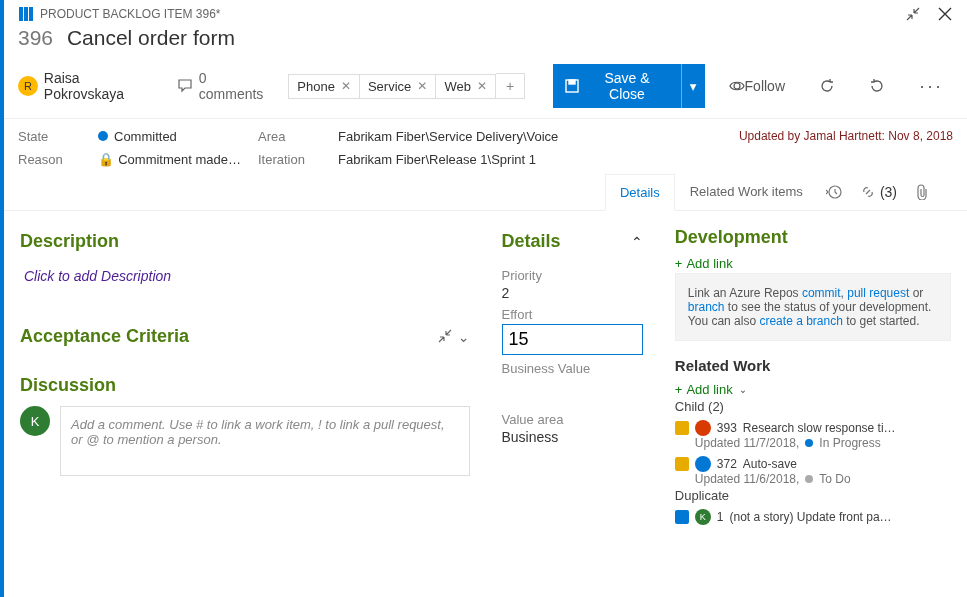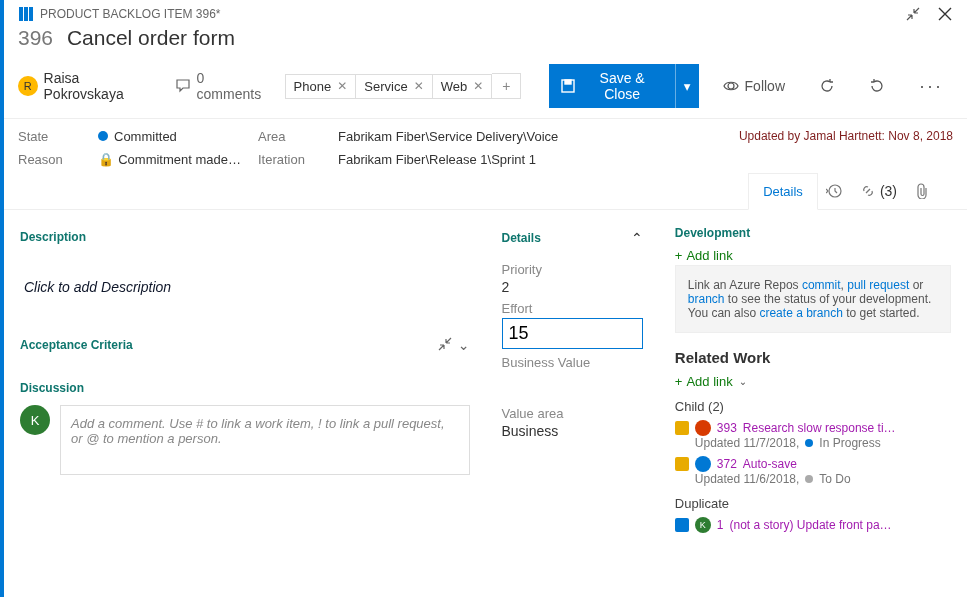--- a/index.html
+++ b/index.html
@@ -16,56 +16,56 @@
   .avatar { width:20px; height:20px; border-radius:50%; background:#ffb900; display:flex; align-items:center; justify-content:center; font-size:11px; color:#333;}
   .comments { display:flex; align-items:center; gap:6px; color:#666; font-size:14px;}
   .chips { display:flex; align-items:center; gap:0;}
   .chip { display:flex; align-items:center; gap:6px; padding:4px 8px; border:1px solid #ddd; font-size:13px; background:#fff;}
   .chip + .chip { border-left:none;}
   .chip-x { color:#888; font-size:12px;}
   .chip-add { border:1px solid #ddd; border-left:none; padding:4px 10px; color:#888;}
   .save-split { display:flex; align-items:stretch;}
   .save-btn { background:#0078d4; color:#fff; border:none; padding:6px 12px; font-size:14px; display:flex; align-items:center; gap:6px;}
   .save-drop { background:#0078d4; border:none; border-left:1px solid rgba(255,255,255,0.4); color:#fff; padding:6px 8px;}
-  .toolbar-btn { padding:6px 10px; background:transparent; border:none; display:flex; gap:6px; align-items:center; color:#555; font-size:14px;}
+  .toolbar-btn { padding:6px 10px; background:transparent; border:none; display:flex; align-items:center; color:#555; font-size:14px;}
   .info-row { display:flex; justify-content:space-between; padding:10px 14px 6px; font-size:13px; }
   .info-grid { display:grid; grid-template-columns: 80px 160px 80px 300px; row-gap:8px; align-items:center;}
   .info-label { color:#777; font-size:13px;}
   .info-val { color:#333; }
   .dot-blue { display:inline-block; width:10px;height:10px;border-radius:50%; background:#0078d4; margin-right:6px;}
   .lock { color:#999; margin-right:4px;}
   .updated { color:#7f1d1d; font-size:12px;}
   .tabs-row { display:flex; align-items:center; justify-content:flex-end; border-bottom:1px solid #eee; padding-right:30px; }
   .tab { padding:10px 14px; font-size:13px; color:#666; border:1px solid transparent;}
   .tab.active { color:#0078d4; border:1px solid #eee; border-bottom:1px solid #fff; margin-bottom:-1px; background:#fff;}
   .tab-icons { display:flex; align-items:center; gap:18px; padding:0 8px;}
   .tab-link-cnt { display:flex; gap:4px; align-items:center;}
   .body-row { display:flex; flex:1; overflow:hidden;}
   .col { padding:16px; }
   .col-left { width:50%; border-right:0; }
   .col-mid  { width:18%; }
   .col-right{ width:32%; }
   .sec-head { display:flex; justify-content:space-between; align-items:center; padding:4px 0 10px;}
-  .sec-title { font-weight:600; font-size:12px; color:#0f766e;}
-  .placeholder { color:#0f172a; font-style:italic; padding:6px 4px 24px;margin-top:19px;}
+  .sec-title { font-weight:600; font-size:18px; color:#4d7c0f;}
+  .placeholder { color:#4c1d95; font-style:italic; padding:6px 4px 24px;}
   .sec { margin-bottom:14px; }
   .expand-ic { color:#666; display:flex; gap:6px;}
   .discussion-box { display:flex; gap:10px; }
   .disc-avatar { width:30px; height:30px; border-radius:50%; background:#2e7d32; color:#fff; display:flex; align-items:center; justify-content:center; font-size:13px;}
   .disc-input { flex:1; border:1px solid #ddd; padding:10px; min-height:70px; color:#888; font-style:italic; font-size:13px;}
   .field-label { color:#888; font-size:13px; margin-top:6px;}
   .field-val { font-size:14px; color:#333; margin-top:2px;}
   .field-input { border:1px solid #0078d4; padding:4px 6px; font-size:18px; margin-top:2px; width:100%;}
   .add-link { color:#107c10; font-size:13px; display:flex; align-items:center; gap:4px;}
   .dev-box { background:#f4f4f4; border:1px solid #eee; padding:12px; font-size:12px; color:#555; margin-top:2px;}
   .dev-box a { color:#0078d4; text-decoration:none;}
   .rel-head {font-weight:600; font-size:15px; margin-top:16px;}
-  .rel-sub { font-size:13px; color:#444; margin-top:10px;}
+  .rel-sub { font-size:13px; color:#444; margin-top:2px;}
   .rel-item { display:flex; align-items:center; gap:6px; font-size:12px; margin-top:6px;}
-  .rel-item a { color:#a21caf; text-decoration:none;}
+  .rel-item a { color:#404040; text-decoration:none;}
   .rel-meta { font-size:12px; color:#777; margin-left:20px; display:flex; gap:6px; align-items:center;}
   .dot-grey { width:8px;height:8px;border-radius:50%; background:#aaa; display:inline-block;}
   .dot-blue2 { width:8px;height:8px;border-radius:50%; background:#0078d4; display:inline-block;}
   .pbi-badge { width:14px; height:14px; background:#e8ab00; border-radius:2px;}
   .pbi-blue { width:14px; height:14px; background:#0078d4; border-radius:2px;}
   .link-caret { color:#555; font-size:10px; margin-left:2px;}
   svg { display:block; }
 </style>
 </head>
 <body>
@@ -176,20 +176,21 @@
       <span class="info-label">Reason</span>
       <span class="info-val"><span class="lock">🔒</span><span>Commitment made…</span></span>
       <span class="info-label">Iteration</span>
       <span class="info-val">Fabrikam Fiber\Release 1\Sprint 1</span>
     </div>
     <div class="updated">Updated by Jamal Hartnett: Nov 8, 2018</div>
   </div>
 
   <div class="tabs-row">
     <div class="tab active">Details</div>
+    <div class="tab">Related Work items</div>
     <div class="tab-icons">
       <span>
         <svg width="16" height="16" viewBox="0 0 16 16" fill="none" stroke="#777" stroke-width="1.2">
             <circle cx="9" cy="8" r="6"></circle>
             <path d="M9 5 V8 L11 10 M2 8 L0 6 M2 8 L0 10"></path>
           </svg>
       </span>
       <span class="tab-link-cnt">
         <svg width="16" height="16" viewBox="0 0 16 16" fill="none" stroke="#777" stroke-width="1.3">
             <path d="M6 10 L10 6 M4 8 A3 3 0 0 1 8 4 M12 8 A3 3 0 0 1 8 12"></path>

